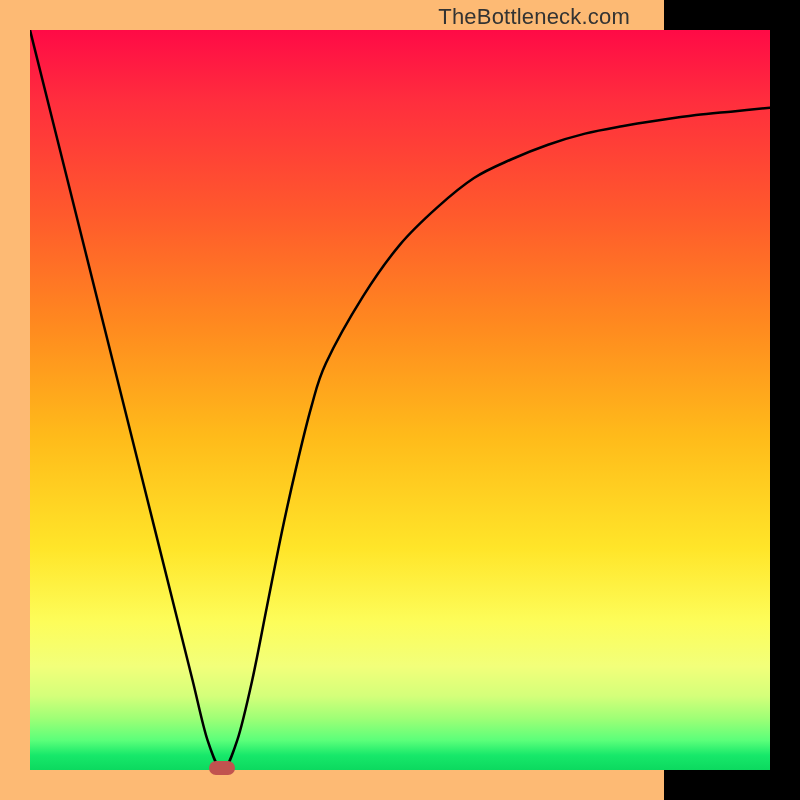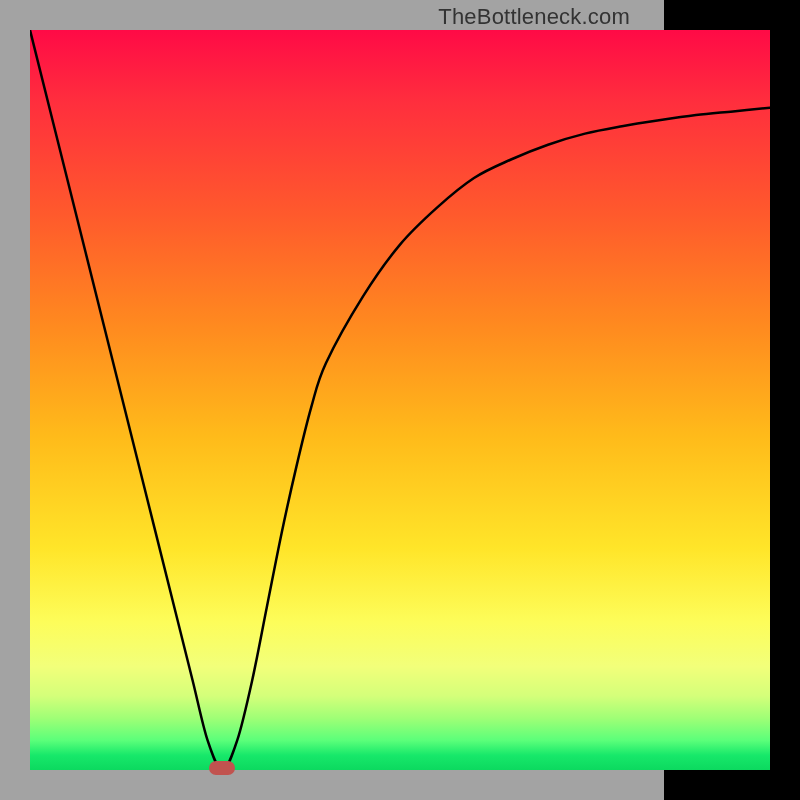--- a/index.html
+++ b/index.html
@@ -8,21 +8,21 @@
     width: 800px;
     height: 800px;
     overflow: hidden;
     font-family: Arial, Helvetica, sans-serif;
     background: #000;
   }
   .frame {
     position: relative;
     width: 664px;
     height: 800px;
-    background: #a3a3a3;
+    background: #fdba74;
   }
   .plot {
     position: absolute;
     left: 30px;
     top: 30px;
     width: 740px;
     height: 740px;
     background: linear-gradient(to bottom,
       #ff0a46 0%,
       #ff2f3d 10%,

